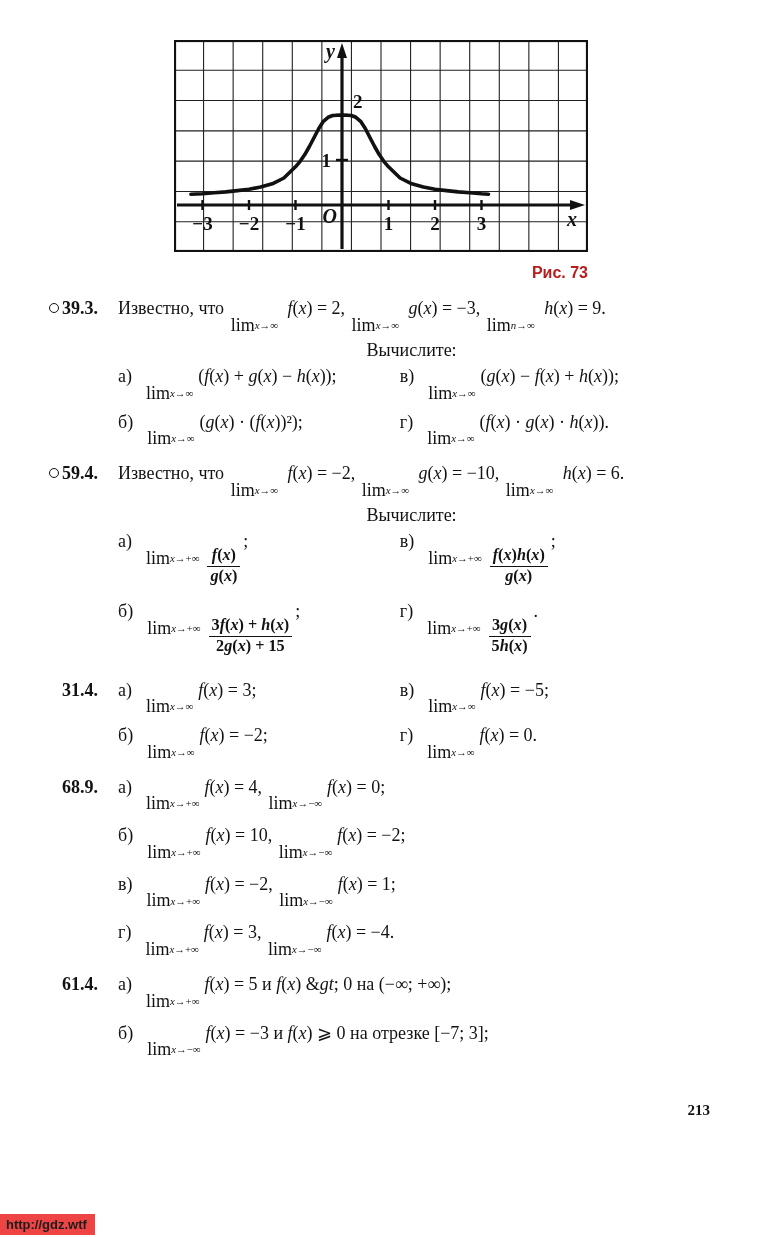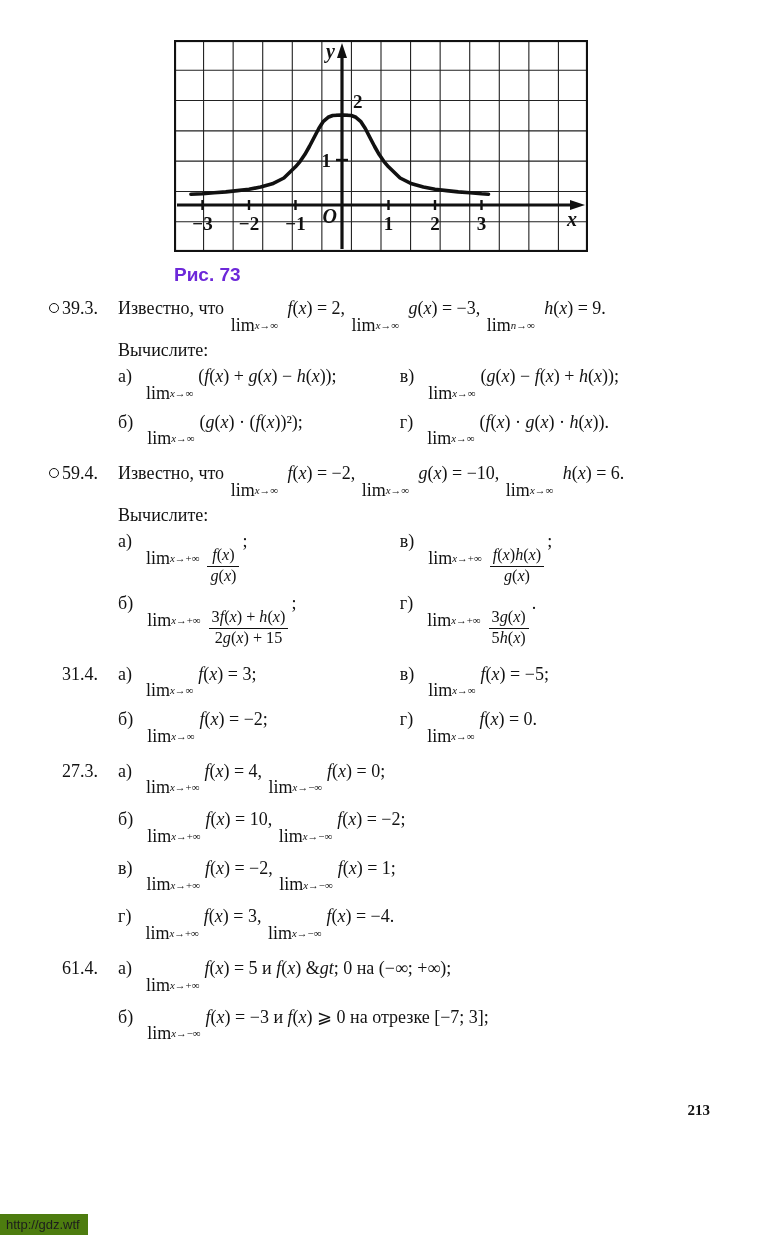--- a/index.html
+++ b/index.html
@@ -4,52 +4,52 @@
 <style>
   html,body{margin:0;padding:0;}
   body{
     width:760px;height:1237px;position:relative;background:#fff;color:#121212;
     font-family:"Liberation Serif","DejaVu Serif",serif;font-size:18px;overflow:hidden;
   }
   .page{position:absolute;inset:0;}
   
   .fig-wrap{position:absolute;left:174px;top:40px;width:414px;height:212px;}
   .fig-caption{
-    position:absolute;left:174px;top:264px;width:414px;text-align:left;
-    font-family:"Liberation Sans","DejaVu Sans",sans-serif;font-weight:bold;font-size:19px;color:#6d28d9;
+    position:absolute;left:174px;top:264px;width:414px;text-align:right;
+    font-family:"Liberation Sans","DejaVu Sans",sans-serif;font-weight:bold;font-size:16px;color:#b91c1c;
   }
   svg text.fnum{font-family:"Liberation Serif","DejaVu Serif",serif;font-size:19px;font-weight:bold;fill:#111;}
   svg text.flet{font-family:"Liberation Serif","DejaVu Serif",serif;font-size:20px;font-weight:bold;font-style:italic;fill:#111;}
   
   #content{position:absolute;left:0;top:297px;width:760px;}
   .problem{position:relative;margin:0 55px 15px 62px;padding-left:56px;line-height:1.25;}
-  .pnum{position:absolute;left:0;top:0;font-weight:normal;white-space:nowrap;}
+  .pnum{position:absolute;left:0;top:0;font-weight:bold;white-space:nowrap;}
   .marker{position:absolute;left:-13px;top:6px;width:8px;height:8px;border:1.5px solid #121212;border-radius:50%;}
   .line{margin-bottom:5px;}
-  .subhead{margin-bottom:4px;}
+  .subhead{margin-bottom:4px;text-align:center;}
   .row{display:flex;margin-bottom:9px;}
   .row:last-child{margin-bottom:0;}
   .frac-row{margin-bottom:7px;}
   .wide .row{margin-bottom:12px;}
   .cell{flex:0 0 48%;white-space:nowrap;}
   .cell:last-child{flex:1 1 auto;}
   .ilabel{margin-right:12px;}
   i{font-style:italic;}
   .lim{display:inline-flex;flex-direction:row;align-items:center;vertical-align:-0.92em;line-height:1;margin:0 5px 0 2px;}
   .limw{font-size:1em;}
   .lims{font-size:0.6em;margin-top:1px;white-space:nowrap;}
-  .frac{display:inline-flex;flex-direction:column;align-items:center;vertical-align:-0.78em;font-size:0.9em;line-height:1.1;margin:0 3px;}
+  .frac{display:inline-flex;flex-direction:column;align-items:center;vertical-align:-0.78em;font-size:0.9em;line-height:1.1;margin:8px 3px;font-weight:bold;}
   .frac .num,.frac .den{padding:0 3px;white-space:nowrap;}
   .frac .fbar{align-self:stretch;height:0;border-top:1.7px solid #111;margin:1px 0;}
   .intro{margin:0 56px 8px 118px;line-height:1.33;text-align:justify;}
   
   .page-number{position:absolute;top:1102px;right:50px;font-weight:bold;font-size:15px;}
   .watermark{
-    position:absolute;left:0;top:1214px;background:#4d7c0f;color:#1d1d1d;
-    font-family:"Liberation Sans","DejaVu Sans",sans-serif;font-size:13px;padding:3px 8px 3px 6px;
+    position:absolute;left:0;top:1214px;background:#ef4444;color:#1d1d1d;
+    font-family:"Liberation Sans","DejaVu Sans",sans-serif;font-size:13px;padding:3px 8px 3px 6px;font-weight:bold;
   }
 </style>
 </head>
 <body>
 
 <div class="page">
 
   <div class="fig-wrap">
     <svg id="fig-svg" width="414" height="212" viewBox="0 0 414 212" xmlns="http://www.w3.org/2000/svg">
         <path d="M29.57 0 V212 M59.14 0 V212 M88.71 0 V212 M118.29 0 V212 M147.86 0 V212 M177.43 0 V212 M207.00 0 V212 M236.57 0 V212 M266.14 0 V212 M295.71 0 V212 M325.29 0 V212 M354.86 0 V212 M384.43 0 V212 M0 30.29 H414 M0 60.57 H414 M0 90.86 H414 M0 121.14 H414 M0 151.43 H414 M0 181.71 H414 " stroke="#222" stroke-width="1.1" fill="none"></path>
@@ -186,21 +186,21 @@
               <span class="limw">lim</span>
               <span class="lims"><i>x</i>→∞</span>
             </span><span class="mt"><i>f</i>(<i>x</i>) = −2;</span></span>
           <span class="cell"><span class="ilabel">г)</span><span class="lim">
               <span class="limw">lim</span>
               <span class="lims"><i>x</i>→∞</span>
             </span><span class="mt"><i>f</i>(<i>x</i>) = 0.</span></span>
         </div>
       </section>
       <section class="problem wide">
-        <span class="pnum">27.3.</span>
+        <span class="pnum">68.9.</span>
         <div class="row">
           <span class="cell"><span class="ilabel">а)</span><span class="lim">
               <span class="limw">lim</span>
               <span class="lims"><i>x</i>→+∞</span>
             </span><span class="mt"><i>f</i>(<i>x</i>) = 4,  </span><span class="lim">
               <span class="limw">lim</span>
               <span class="lims"><i>x</i>→−∞</span>
             </span><span class="mt"><i>f</i>(<i>x</i>) = 0;</span></span>
         </div>
         <div class="row">

